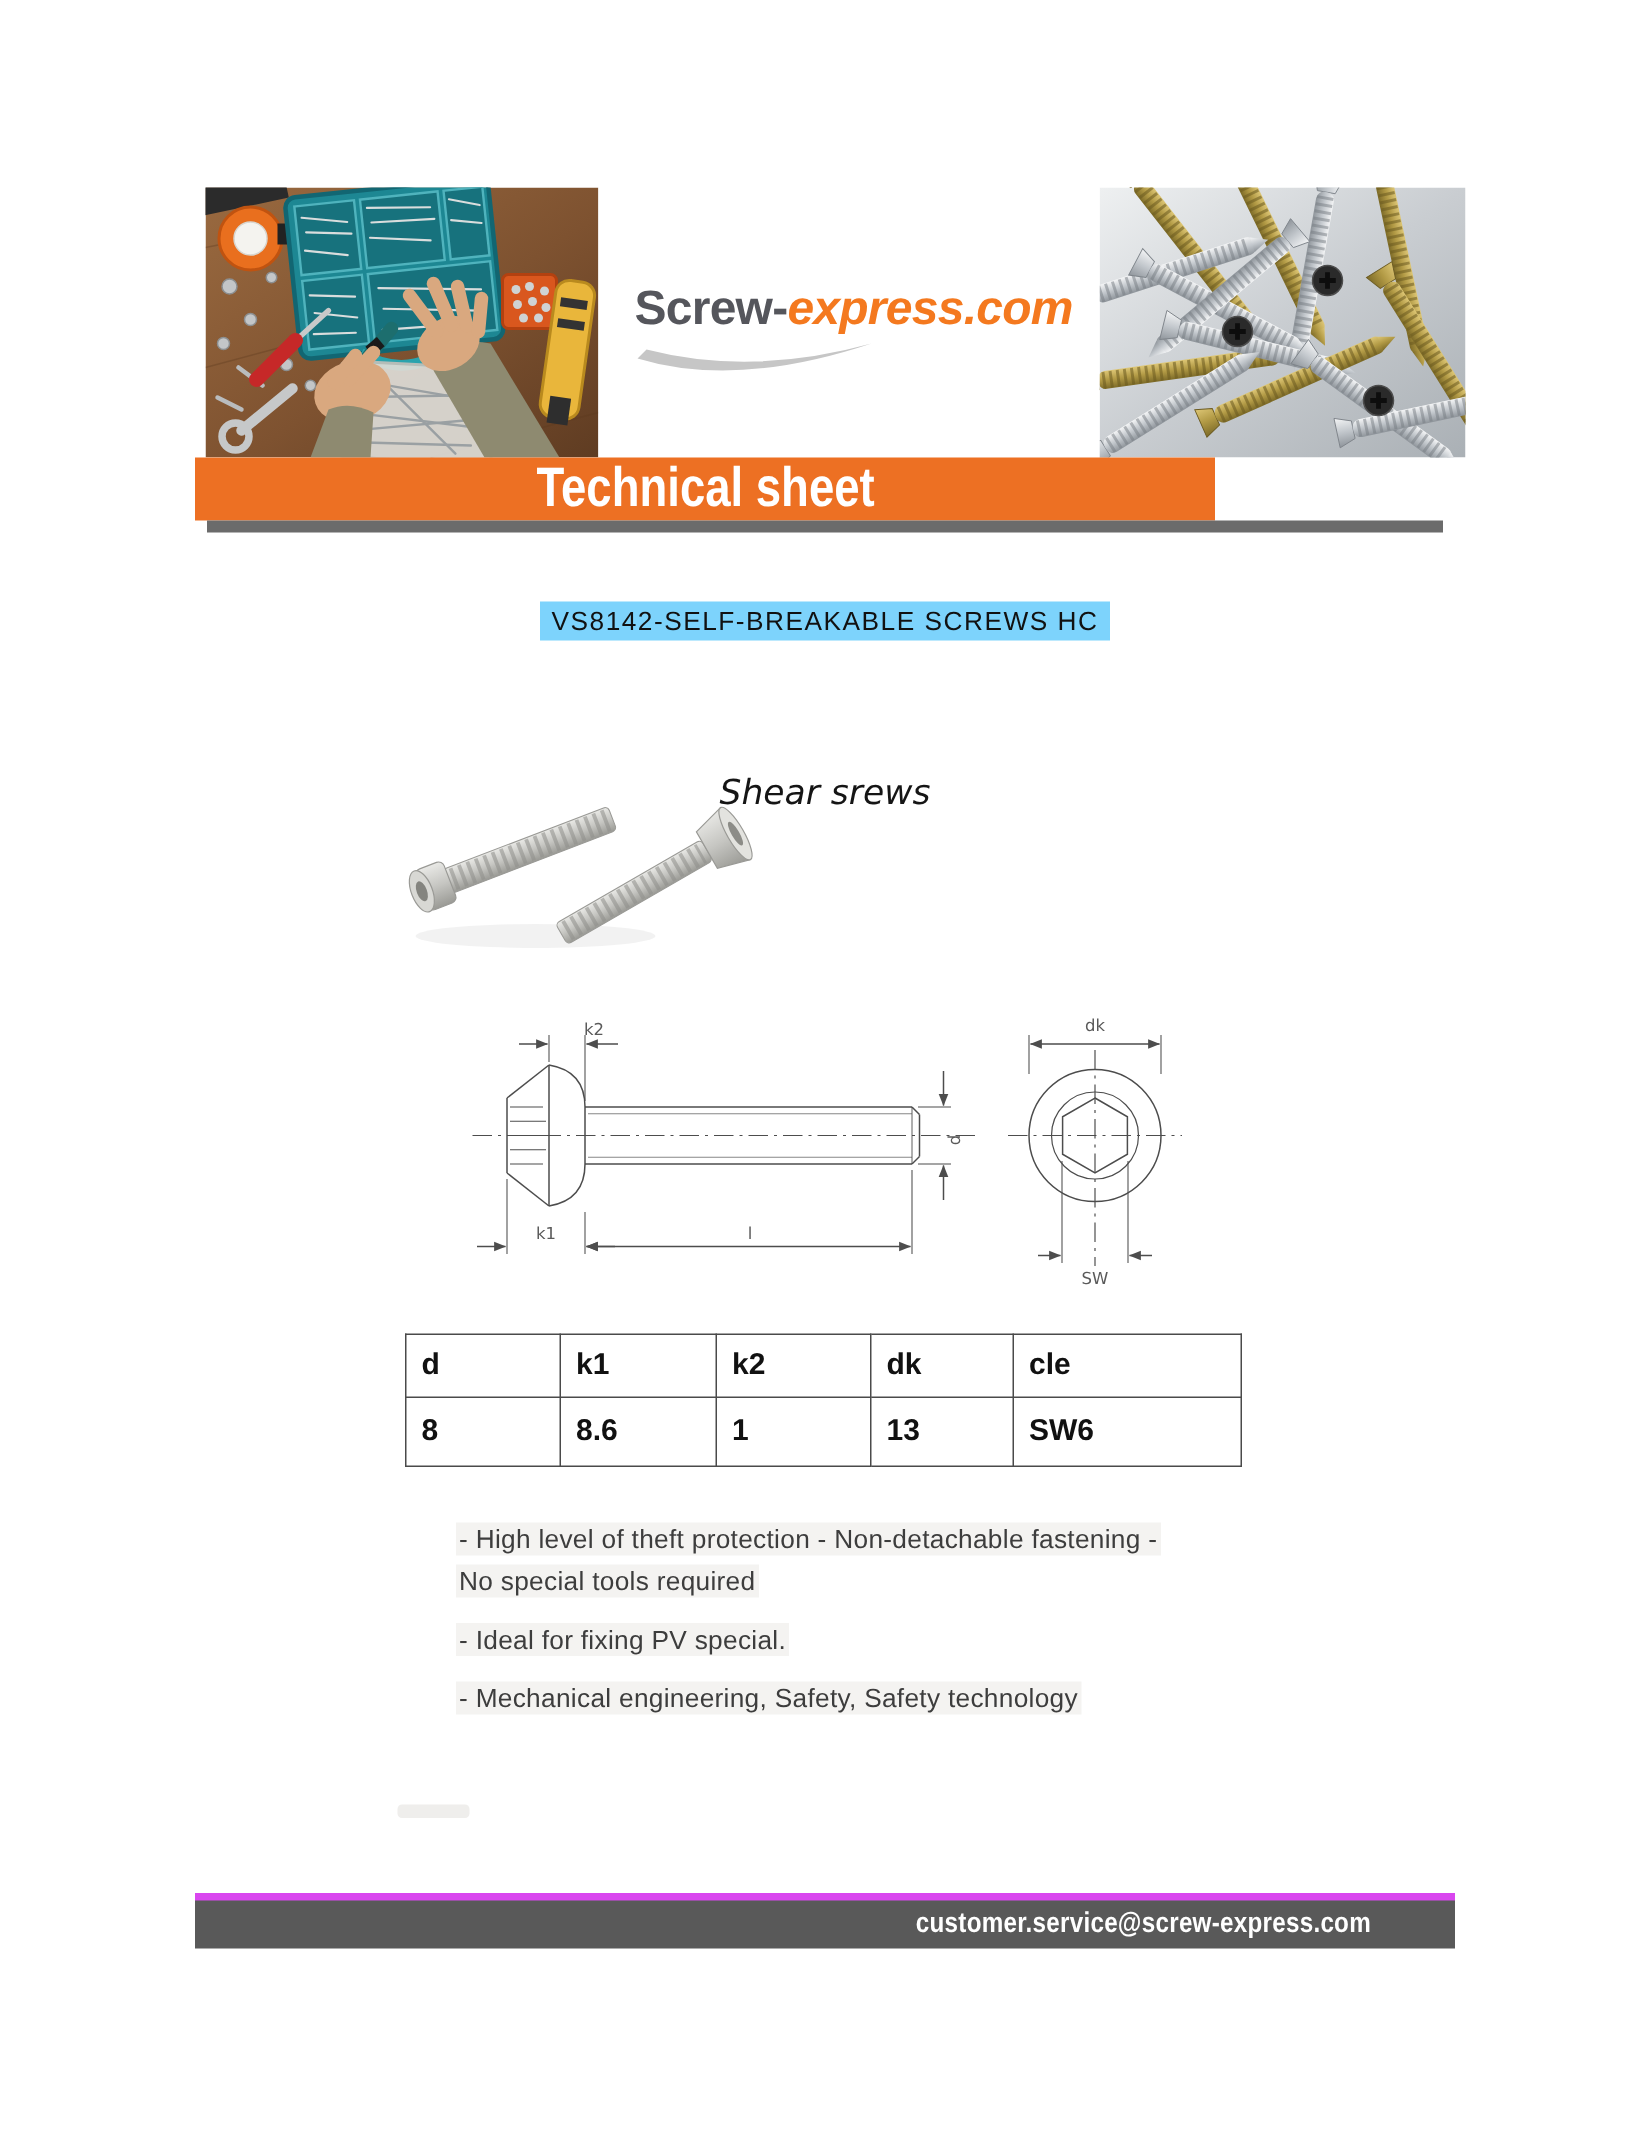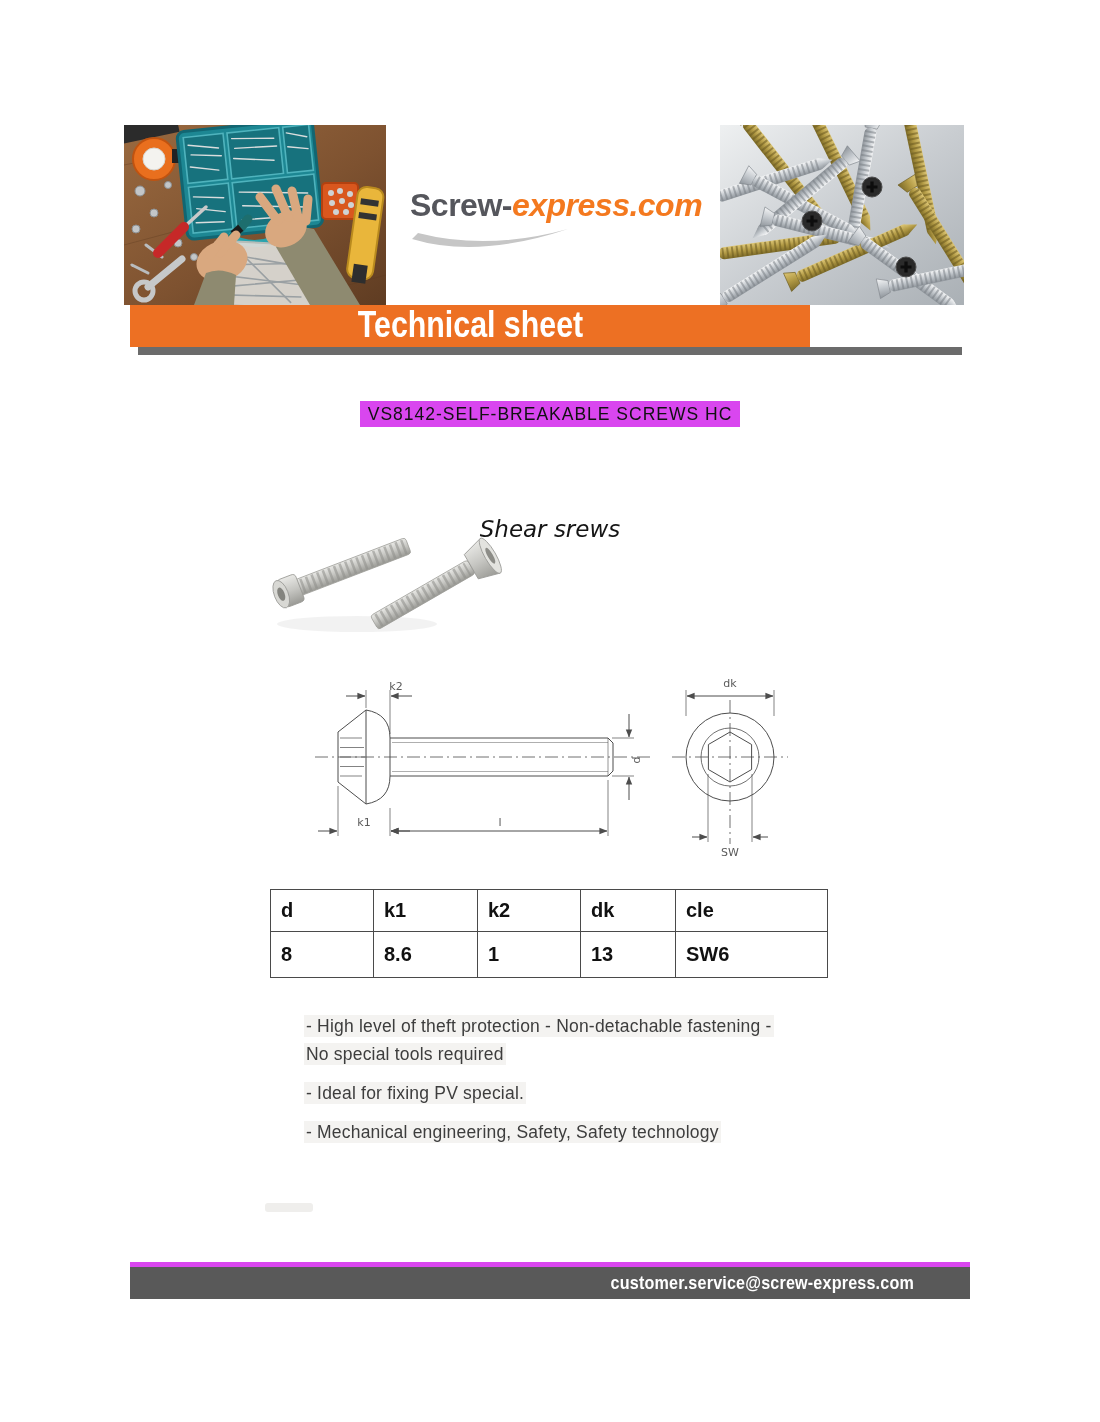--- a/index.html
+++ b/index.html
@@ -8,40 +8,40 @@
     --logo-gray:#55565C;
     --bar-gray:#6B6B6B;
     --footer-gray:#595959;
   }
   *{margin:0;padding:0;box-sizing:border-box;}
   html,body{background:#ffffff;}
   body{font-family:"Liberation Sans","DejaVu Sans",sans-serif;color:#1c1c1c;}
   .page{position:relative;width:1100px;height:1422px;background:#fff;overflow:hidden;}
 
   
-  .header{position:absolute;left:124px;top:125px;width:840px;height:180px;display:flex;}
+  .header{position:absolute;left:137px;top:125px;width:840px;height:180px;display:flex;}
   .photo-left{width:262px;height:180px;flex:0 0 auto;}
   .logo-zone{width:334px;height:180px;flex:0 0 auto;background:#fff;position:relative;}
   .photo-right{width:244px;height:180px;flex:0 0 auto;}
   .logo-text{position:absolute;left:24px;top:62px;font-size:32px;font-weight:bold;letter-spacing:-0.5px;white-space:nowrap;}
   .logo-prefix{color:var(--logo-gray,#55565C);}
   .logo-suffix{color:var(--logo-orange,#F4791F);font-style:italic;}
   .logo-swoosh{position:absolute;left:22px;top:96px;}
 
   .orange-bar{position:absolute;left:130px;top:305px;width:680px;height:42px;
     background:var(--accent-orange,#ED7023);display:flex;align-items:center;justify-content:center;}
   .orange-bar .bar-title{color:#fff;font-weight:bold;font-size:37px;display:inline-block;
     transform:scaleX(.82);letter-spacing:0px;line-height:1;padding-bottom:3px;}
   .gray-strip{position:absolute;left:138px;top:347px;width:824px;height:8px;background:var(--bar-gray,#6B6B6B);}
 
   
   .title-block{position:absolute;left:130px;width:840px;text-align:center;}
   .t1{top:404px;}
   .t2{top:449px;}
-  .t1 span,.t2 span{font-size:17.5px;letter-spacing:1px;color:#111;background:#d946ef;padding:3px 8px;}
+  .t1 span,.t2 span{font-size:17.5px;letter-spacing:1px;color:#111;background:#7dd3fc;padding:3px 8px;}
   .t2 span{letter-spacing:.6px;padding-right:60px;}
   .subtitle{position:absolute;left:130px;top:491px;width:840px;text-align:center;
     font-style:italic;font-size:23px;color:#151515;font-family:"DejaVu Sans","Liberation Sans",sans-serif;margin-top:25px;}
 
   
   .product-photo{position:absolute;left:262px;top:512px;}
   .tech-drawing{position:absolute;left:300px;top:650px;}
   .tech-drawing text{font-family:"DejaVu Sans",sans-serif;font-size:11px;fill:#5a5a5a;}
 
   

